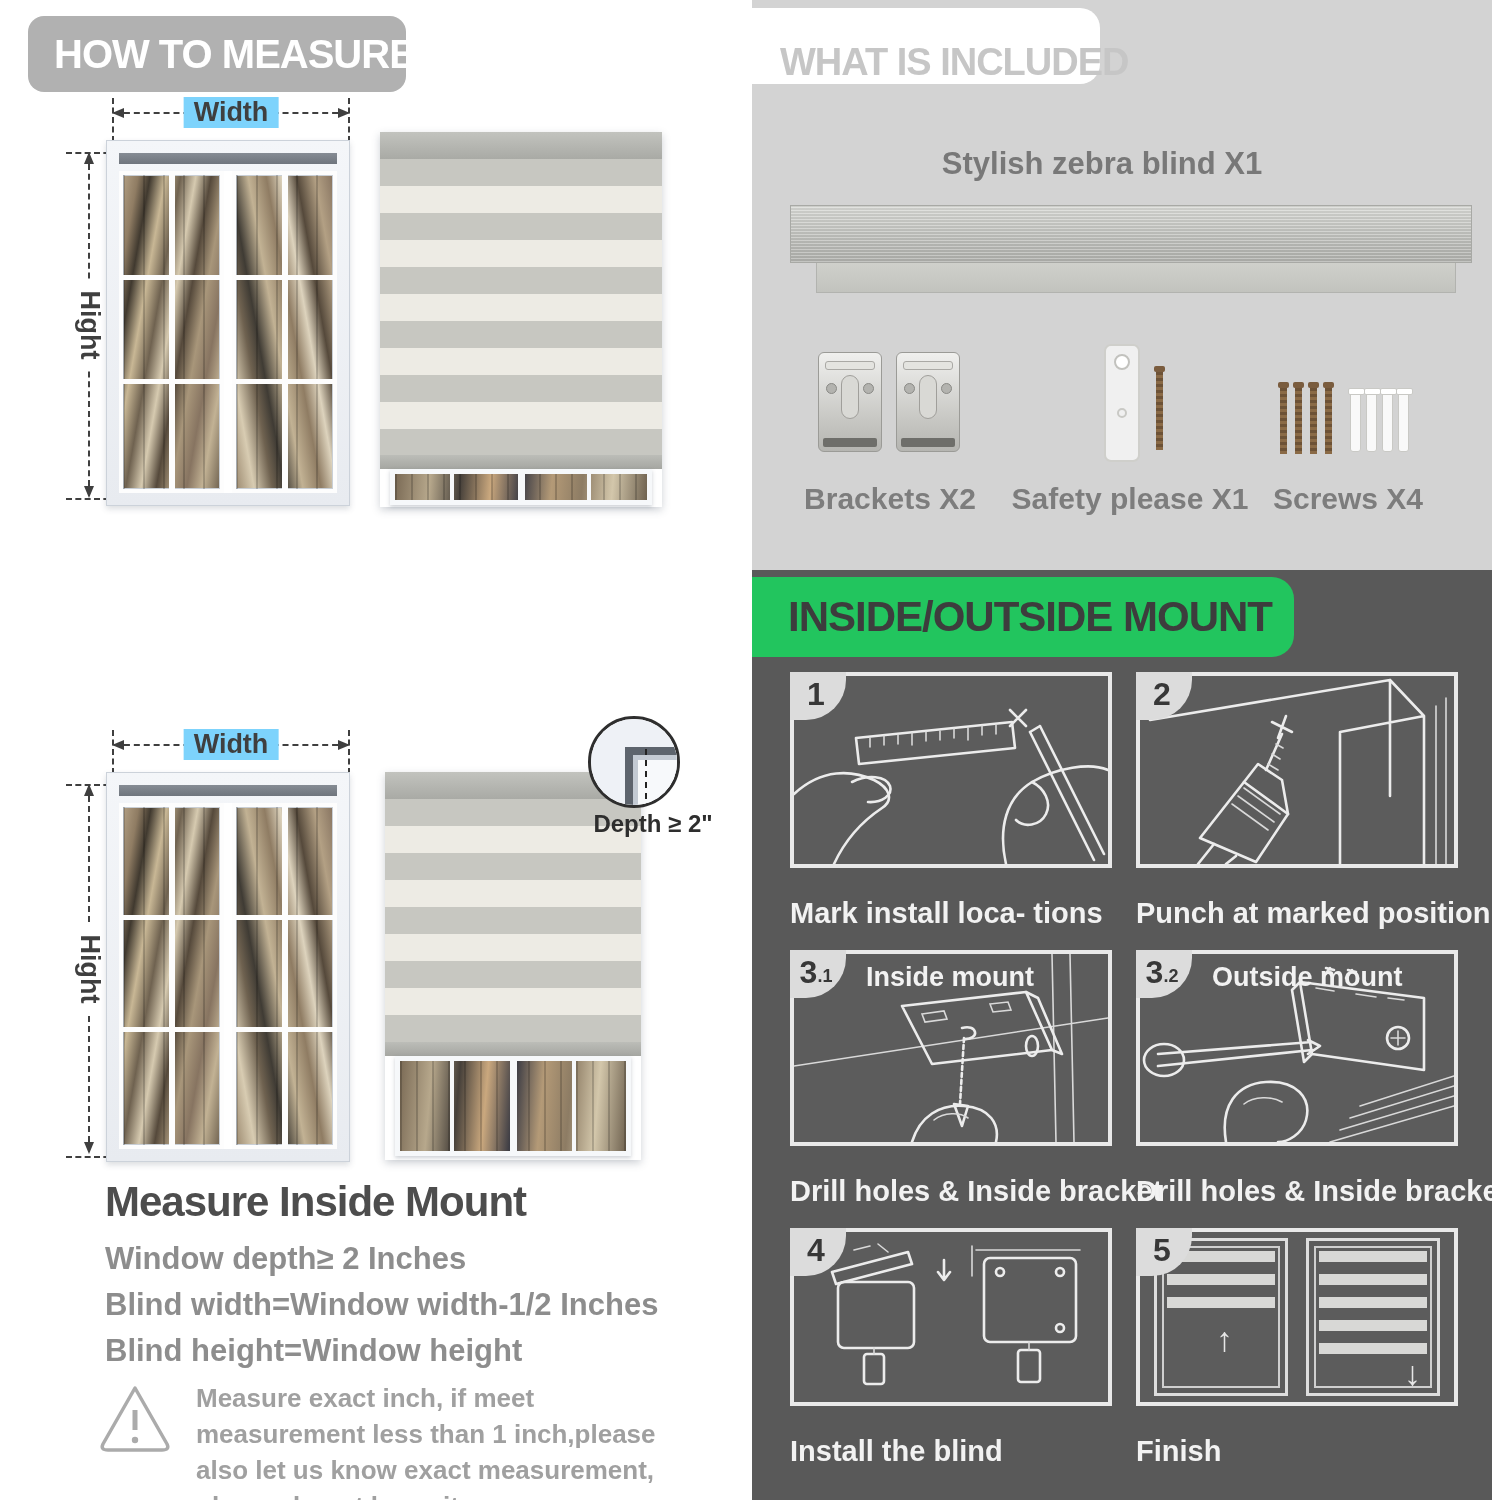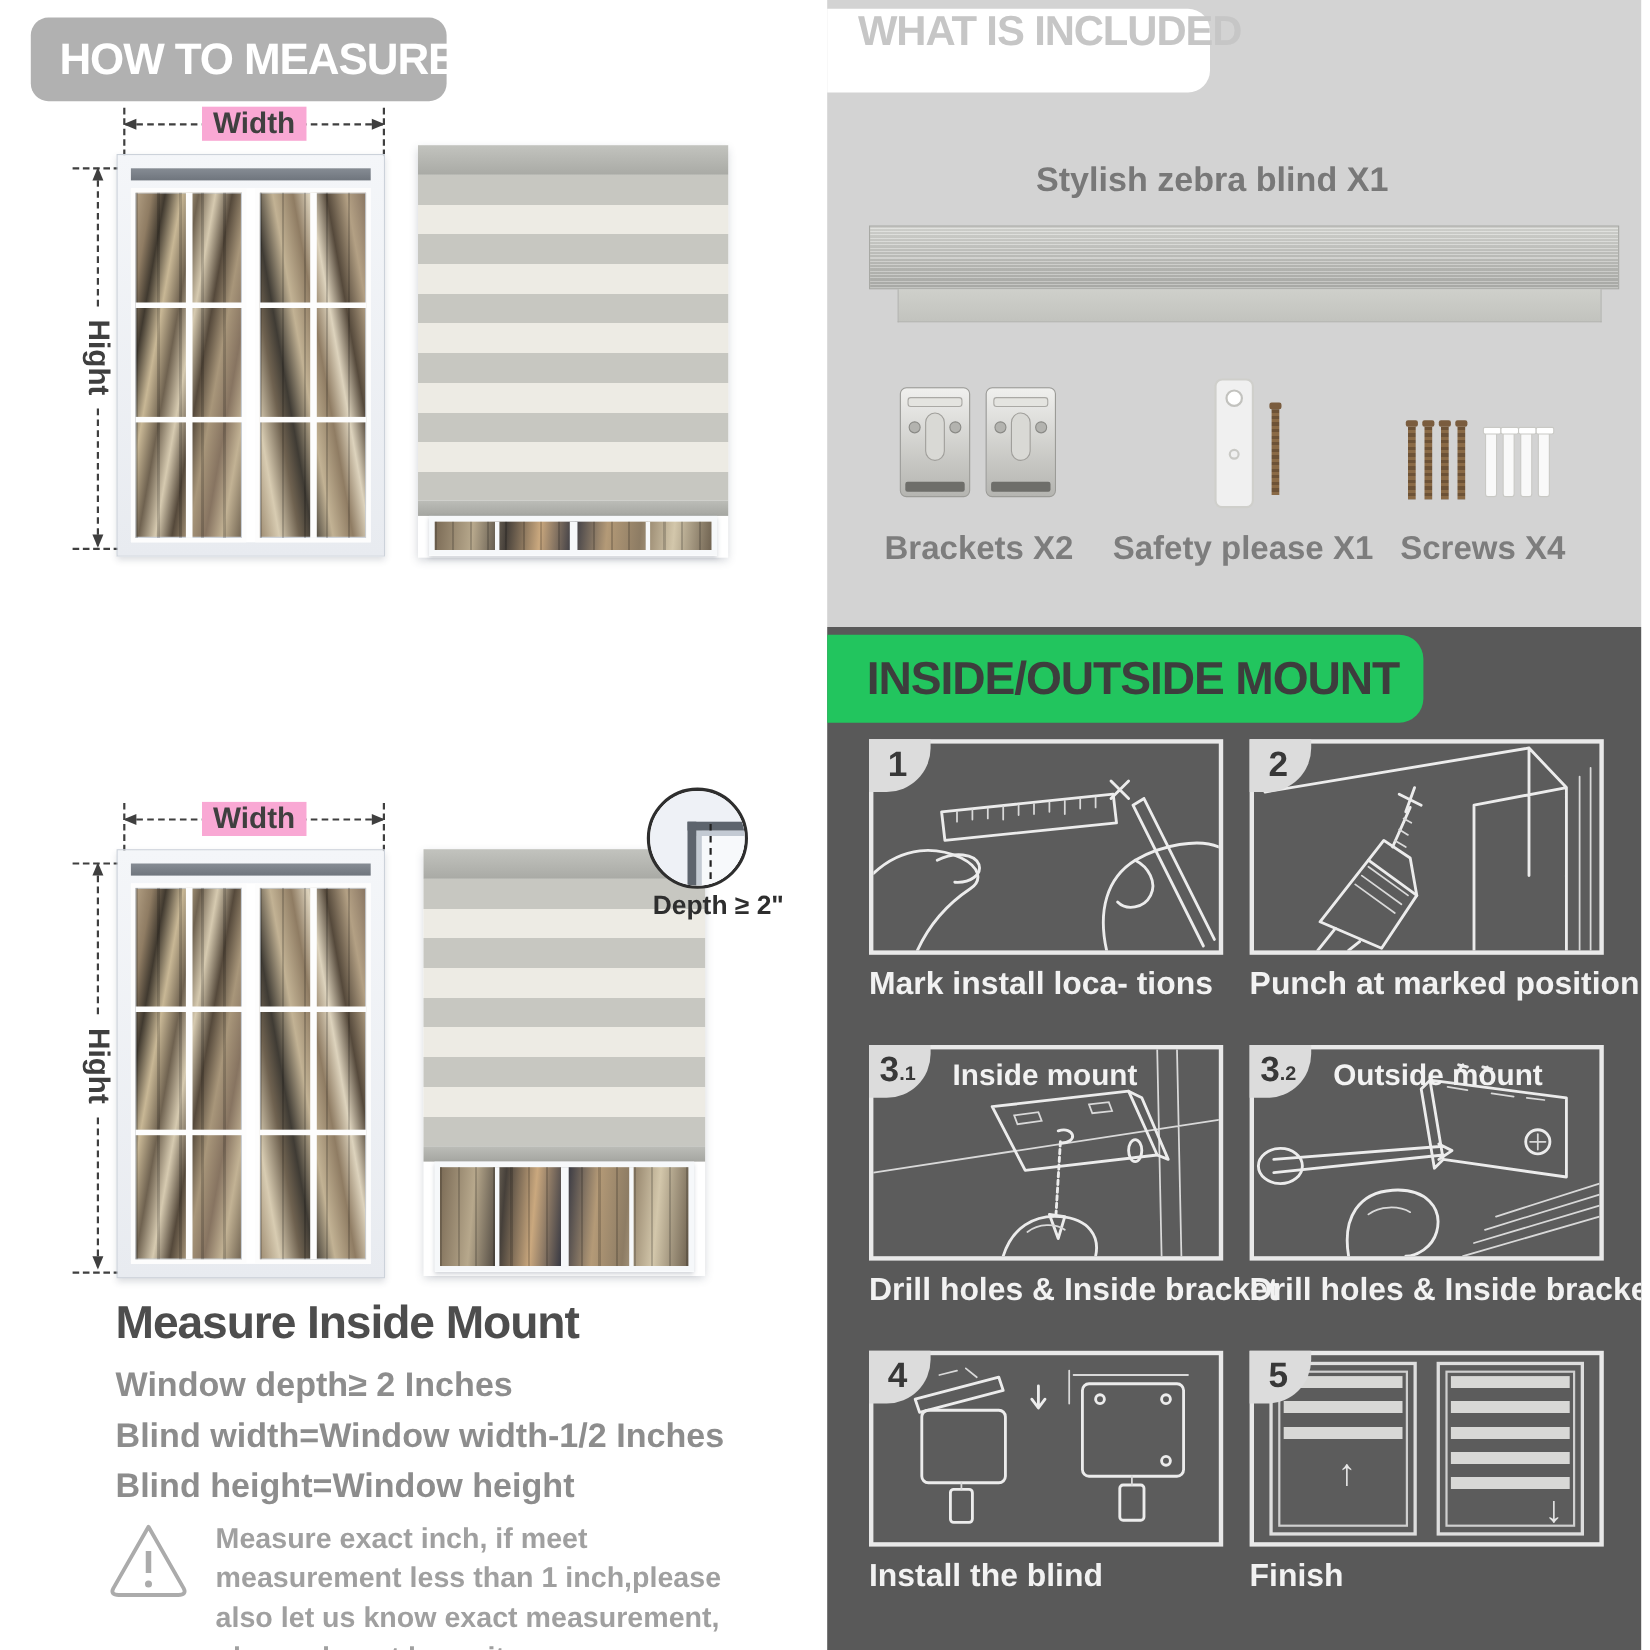--- a/index.html
+++ b/index.html
@@ -25,21 +25,21 @@
   #left-col{position:absolute;left:0;top:0;width:752px;height:1500px;background:#fff;}
   .howto-header{position:absolute;left:28px;top:16px;width:378px;height:76px;background:var(--header-gray);
     border-radius:16px;display:flex;align-items:center;padding-left:26px;}
   .howto-header span{color:#fff;font-weight:bold;font-size:40px;letter-spacing:-1px;white-space:nowrap;}
 
   
   .dim-h{position:absolute;height:0;border-top:2px dashed var(--dim-line);}
   .dim-h .ah{position:absolute;top:-6px;width:0;height:0;border-top:5px solid transparent;border-bottom:5px solid transparent;}
   .dim-h .ah.l{left:-2px;border-right:12px solid var(--dim-line);}
   .dim-h .ah.r{right:-2px;border-left:12px solid var(--dim-line);}
-  .dim-h .lbl{position:absolute;left:50%;top:-17px;transform:translateX(-50%);background:#f9a8d4;padding:0 10px;
+  .dim-h .lbl{position:absolute;left:50%;top:-17px;transform:translateX(-50%);background:#7dd3fc;padding:0 10px;
     color:var(--dim-line);font-weight:bold;font-size:27px;}
   .dim-v{position:absolute;width:0;border-left:2px dashed var(--dim-line);}
   .dim-v .av{position:absolute;left:-6px;width:0;height:0;border-left:5px solid transparent;border-right:5px solid transparent;}
   .dim-v .av.t{top:-2px;border-bottom:12px solid var(--dim-line);}
   .dim-v .av.b{bottom:-2px;border-top:12px solid var(--dim-line);}
   .dim-v .lbl{position:absolute;top:50%;left:-16px;transform:translateY(-50%);background:#fff;padding:10px 0;
     color:var(--dim-line);font-weight:bold;font-size:27px;writing-mode:vertical-rl;}
   .tick-v{position:absolute;width:0;border-left:2px dashed var(--dim-line);}
   .tick-h{position:absolute;height:0;border-top:2px dashed var(--dim-line);}
 
@@ -78,21 +78,21 @@
 
   .sec-title{position:absolute;color:var(--heading-text);font-weight:bold;font-size:42px;letter-spacing:-1px;white-space:nowrap;}
   .sec-lines{position:absolute;color:var(--body-text);font-weight:bold;font-size:31px;line-height:46px;white-space:nowrap;}
 
   .note-row{position:absolute;left:96px;top:1380px;width:580px;display:flex;gap:22px;}
   .note-text{width:470px;color:var(--note-text);font-weight:bold;font-size:26px;line-height:36px;}
 
   
   #included-panel{position:absolute;left:752px;top:0;width:748px;height:570px;background:var(--light-panel);}
   .included-header{position:absolute;left:0;top:8px;width:348px;height:76px;background:#fff;border-radius:0 20px 20px 0;
-    display:flex;align-items:flex-start;padding-left:28px;}
+    display:flex;align-items:flex-end;padding-left:28px;}
   .included-header span{color:var(--included-header-text);font-weight:bold;font-size:38px;letter-spacing:-1px;white-space:nowrap;}
   .product-label{position:absolute;left:0;top:146px;width:700px;text-align:center;color:#787878;font-weight:bold;font-size:31px;}
   .rail-top{position:absolute;left:38px;top:205px;width:682px;height:58px;border:1px solid #a8a9a5;
     background:linear-gradient(180deg,#d8d9d5,#bcbdb9 65%,#b0b1ad),repeating-linear-gradient(0deg,rgba(255,255,255,.25) 0 1px,rgba(0,0,0,.05) 1px 3px);background-blend-mode:overlay;}
   .rail-bottom{position:absolute;left:64px;top:263px;width:640px;height:30px;border:1px solid #b2b3af;border-top:none;
     background:linear-gradient(180deg,#cfd0cb,#c2c3be);}
   .bracket{position:absolute;width:64px;height:100px;border:1px solid #9b9b97;border-radius:6px;
     background:linear-gradient(180deg,#f0f0ee,#c6c6c2 70%,#b5b5b1);}
   .bracket .slot{position:absolute;left:50%;top:22px;width:18px;height:44px;margin-left:-9px;background:#d9d9d5;border:1px solid #a09f9b;border-radius:9px;}
   .bracket .sc{position:absolute;top:30px;width:11px;height:11px;border-radius:50%;background:#b3b3af;border:1px solid #8a8a86;}
@@ -112,21 +112,21 @@
   .mount-header{position:absolute;left:0;top:7px;width:542px;height:80px;background:#22c55e;border-radius:0 22px 22px 0;
     display:flex;align-items:center;padding-left:36px;}
   .mount-header span{color:var(--mount-header-text);font-weight:bold;font-size:42px;letter-spacing:-1px;white-space:nowrap;}
   .step{position:absolute;width:322px;}
   .step .frame{position:relative;width:322px;border:4px solid #e9e9e9;background:rgba(255,255,255,.02);}
   .step .badge{position:absolute;left:-4px;top:-4px;min-width:56px;height:48px;background:#dcdcdc;border-radius:0 0 40px 0;
     display:flex;align-items:flex-start;justify-content:center;padding:2px 10px 0 6px;z-index:3;}
   .step .badge .n{color:#383838;font-weight:bold;font-size:32px;line-height:40px;}
   .step .badge .s{color:#383838;font-weight:bold;font-size:18px;line-height:48px;}
   .step .title{position:absolute;left:72px;top:8px;color:var(--caption-text);font-weight:bold;font-size:27px;white-space:nowrap;z-index:3;}
-  .step .caption{margin-top:11px;color:var(--caption-text);font-weight:bold;font-size:29px;white-space:nowrap;}
+  .step .caption{margin-top:29px;color:var(--caption-text);font-weight:bold;font-size:29px;white-space:nowrap;}
   .step svg{display:block;}
   .lineart{stroke:#ececec;stroke-width:2.6;fill:none;stroke-linecap:round;stroke-linejoin:round;}
   .lineart-thin{stroke:#d9d9d9;stroke-width:1.6;fill:none;stroke-linecap:round;}
 
   
   .fin-wrap{position:absolute;inset:0;display:flex;gap:18px;justify-content:center;align-items:center;padding:14px;}
   .zb-outer{position:relative;width:136px;height:158px;border:3px solid #dedede;padding:5px;}
   .zb-inner{position:relative;width:100%;height:100%;border:2px solid #cfcfcf;}
   .zb-inner .str{position:absolute;left:3px;right:3px;top:3px;background:repeating-linear-gradient(180deg,#d8d8d6 0 11px,rgba(255,255,255,0) 11px 23px);}
   .zb-arrow{position:absolute;color:#e6e6e6;font-size:34px;font-weight:bold;}

